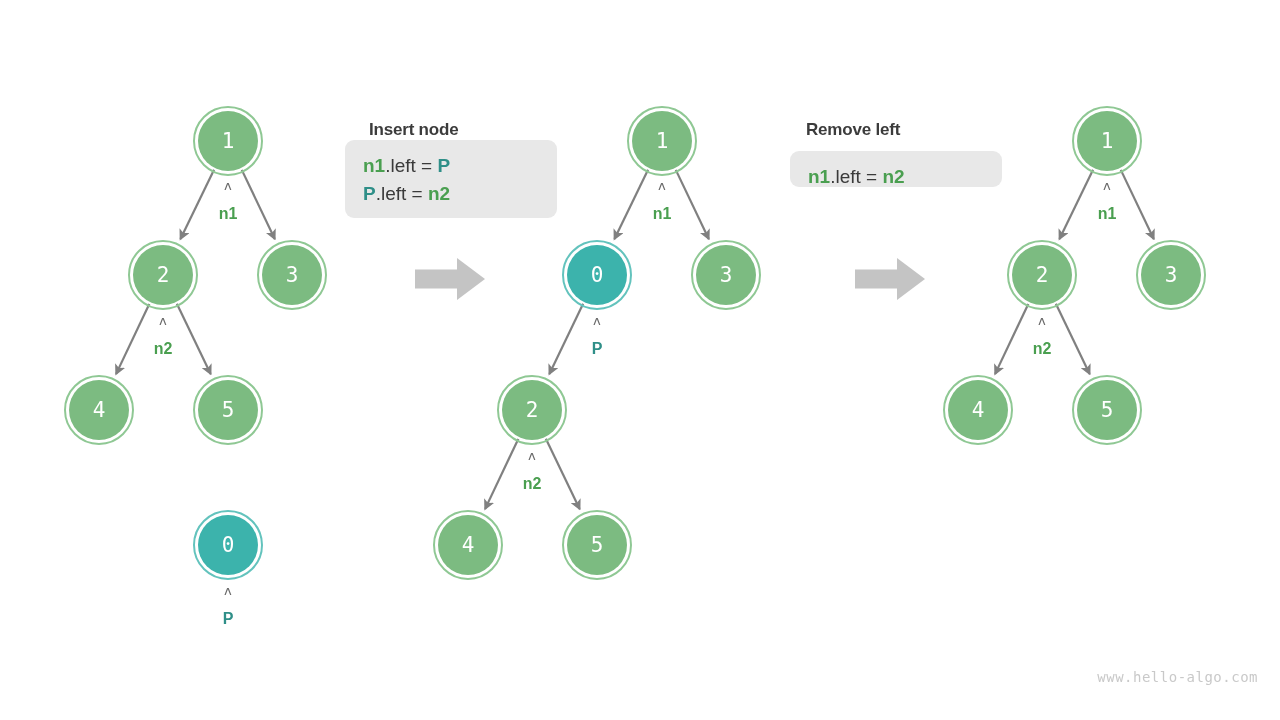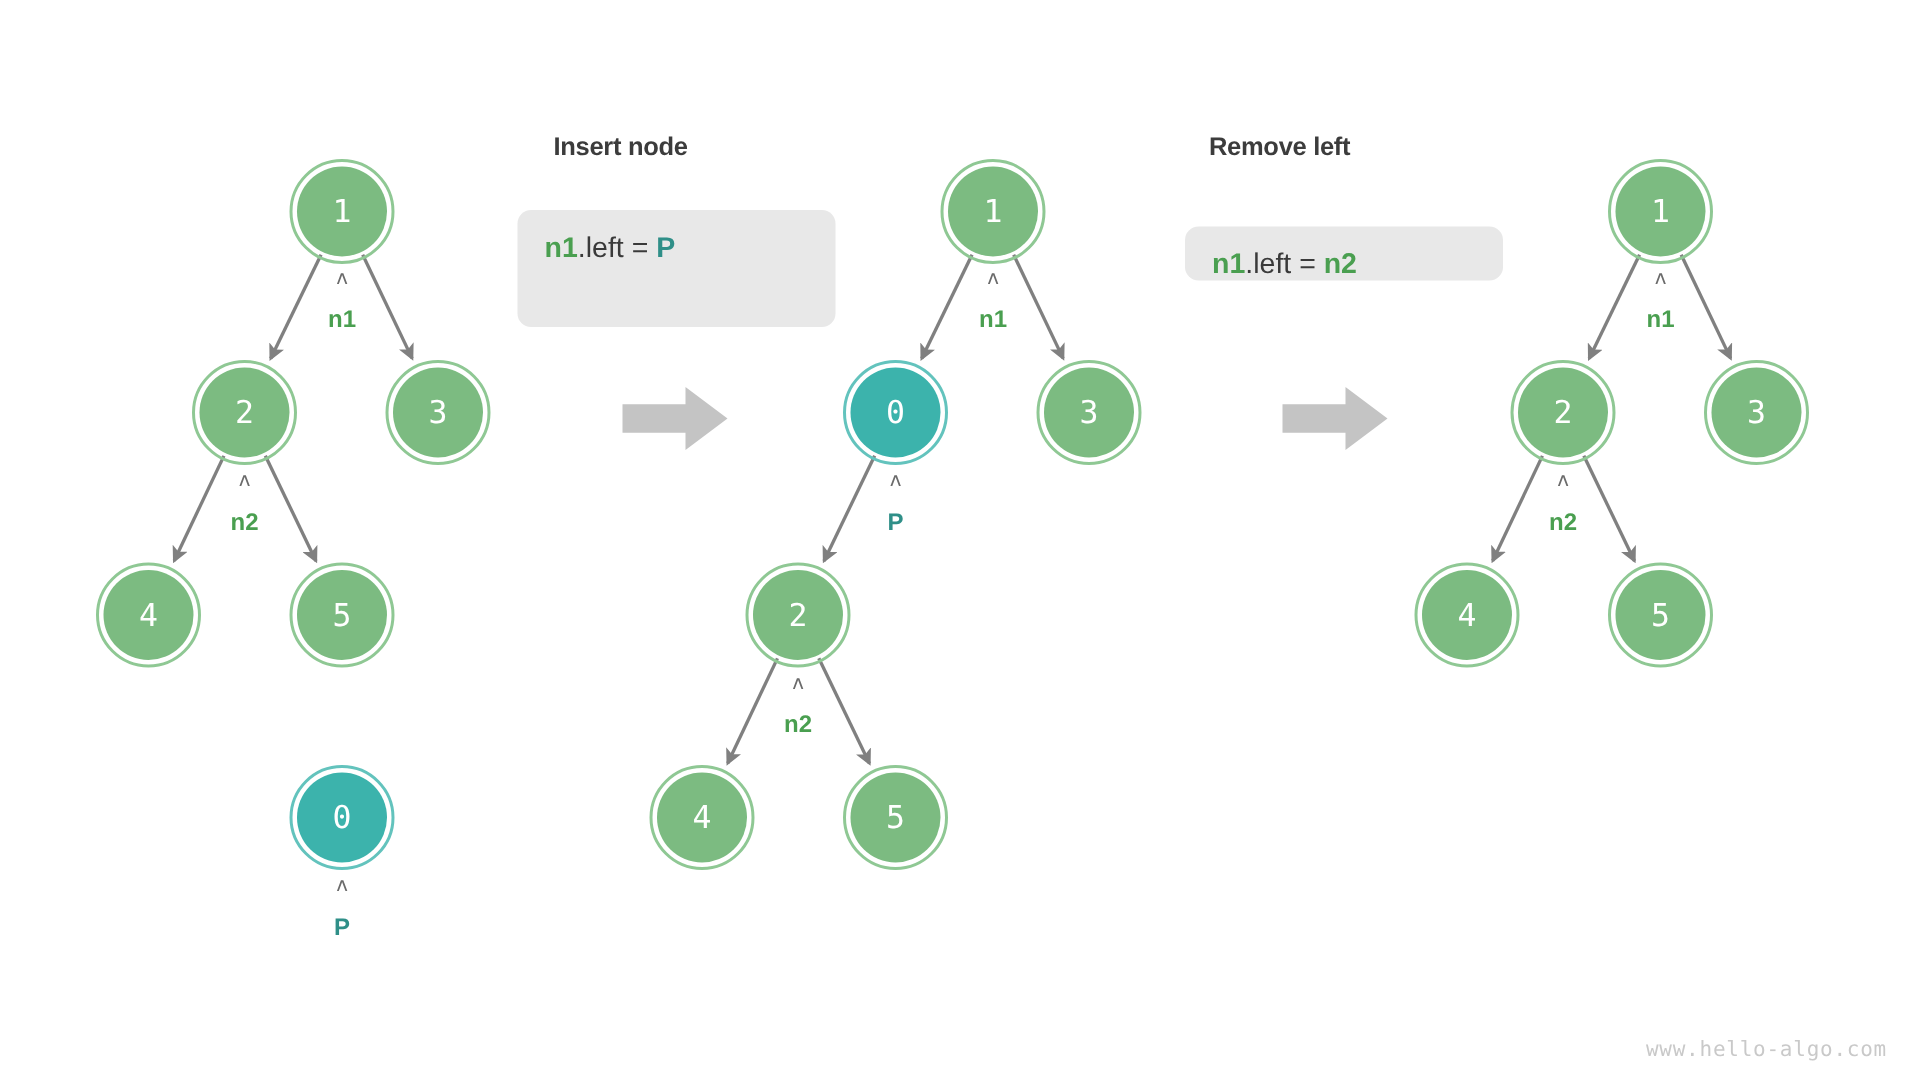--- a/index.html
+++ b/index.html
@@ -27,20 +27,21 @@
     height: 720px;
   }
   .panel-title {
     position: absolute;
     font-family: "Liberation Sans", sans-serif;
     font-size: 17px;
     font-weight: bold;
     color: #3c3c3c;
     white-space: nowrap;
     letter-spacing: -0.2px;
+    margin-top: 32px;
   }
   .code-box {
     position: absolute;
     background: #e8e8e8;
     border-radius: 9px;
     padding: 12px 4px 13px 18px;
     font-family: Liberation Sans, sans-serif;
     font-size: 19px;
     line-height: 28px;
     color: #3a3a3a;
@@ -66,21 +67,21 @@
     position: absolute;
     font-family: "DejaVu Sans Mono", monospace;
     font-size: 13px;
     color: #6b6b6b;
     transform: translate(-50%, 0);
     line-height: 1;
   }
   .watermark {
     position: absolute;
     right: 22px;
-    bottom: 12px;
+    bottom: 35px;
     font-family: "DejaVu Sans Mono", monospace;
     font-size: 14px;
     color: #c9c9c9;
     letter-spacing: 0.5px;
   }
   .node-text {
     font-family: "DejaVu Sans Mono", monospace;
     font-size: 21px;
     fill: #ffffff;
   }
@@ -204,21 +205,21 @@
   </svg>
 
   <div id="overlay">
       <div class="caret" style="left: 228px; top: 179px;">ʌ</div>
       <div class="lbl lbl-green" style="left: 228px; top: 205px;">n1</div>
       <div class="caret" style="left: 163px; top: 314px;">ʌ</div>
       <div class="lbl lbl-green" style="left: 163px; top: 340px;">n2</div>
       <div class="caret" style="left: 228px; top: 584px;">ʌ</div>
       <div class="lbl lbl-teal" style="left: 228px; top: 610px;">P</div>
       <div class="panel-title" style="left: 369px; top: 88px;">Insert node</div>
-      <div class="code-box" style="left: 345px; top: 127px; width: 212px; height: 78px;"><div class="code-line"><span class="tok-n">n1</span><span class="tok-op">.left = </span><span class="tok-p">P</span></div></div>
+      <div class="code-box" style="left: 345px; top: 127px; width: 212px; height: 78px;"><div class="code-line"><span class="tok-n">n1</span><span class="tok-op">.left = </span><span class="tok-p">P</span></div><div class="code-line"><span class="tok-p">P</span><span class="tok-op">.left = </span><span class="tok-n">n2</span></div></div>
       <div class="caret" style="left: 662px; top: 179px;">ʌ</div>
       <div class="lbl lbl-green" style="left: 662px; top: 205px;">n1</div>
       <div class="caret" style="left: 597px; top: 314px;">ʌ</div>
       <div class="lbl lbl-teal" style="left: 597px; top: 340px;">P</div>
       <div class="caret" style="left: 532px; top: 449px;">ʌ</div>
       <div class="lbl lbl-green" style="left: 532px; top: 475px;">n2</div>
       <div class="panel-title" style="left: 806px; top: 88px;">Remove left</div>
       <div class="code-box" style="left: 790px; top: 138px; width: 212px; height: 36px;"><div class="code-line"><span class="tok-n">n1</span><span class="tok-op">.left = </span><span class="tok-n">n2</span></div></div>
       <div class="caret" style="left: 1107px; top: 179px;">ʌ</div>
       <div class="lbl lbl-green" style="left: 1107px; top: 205px;">n1</div>

